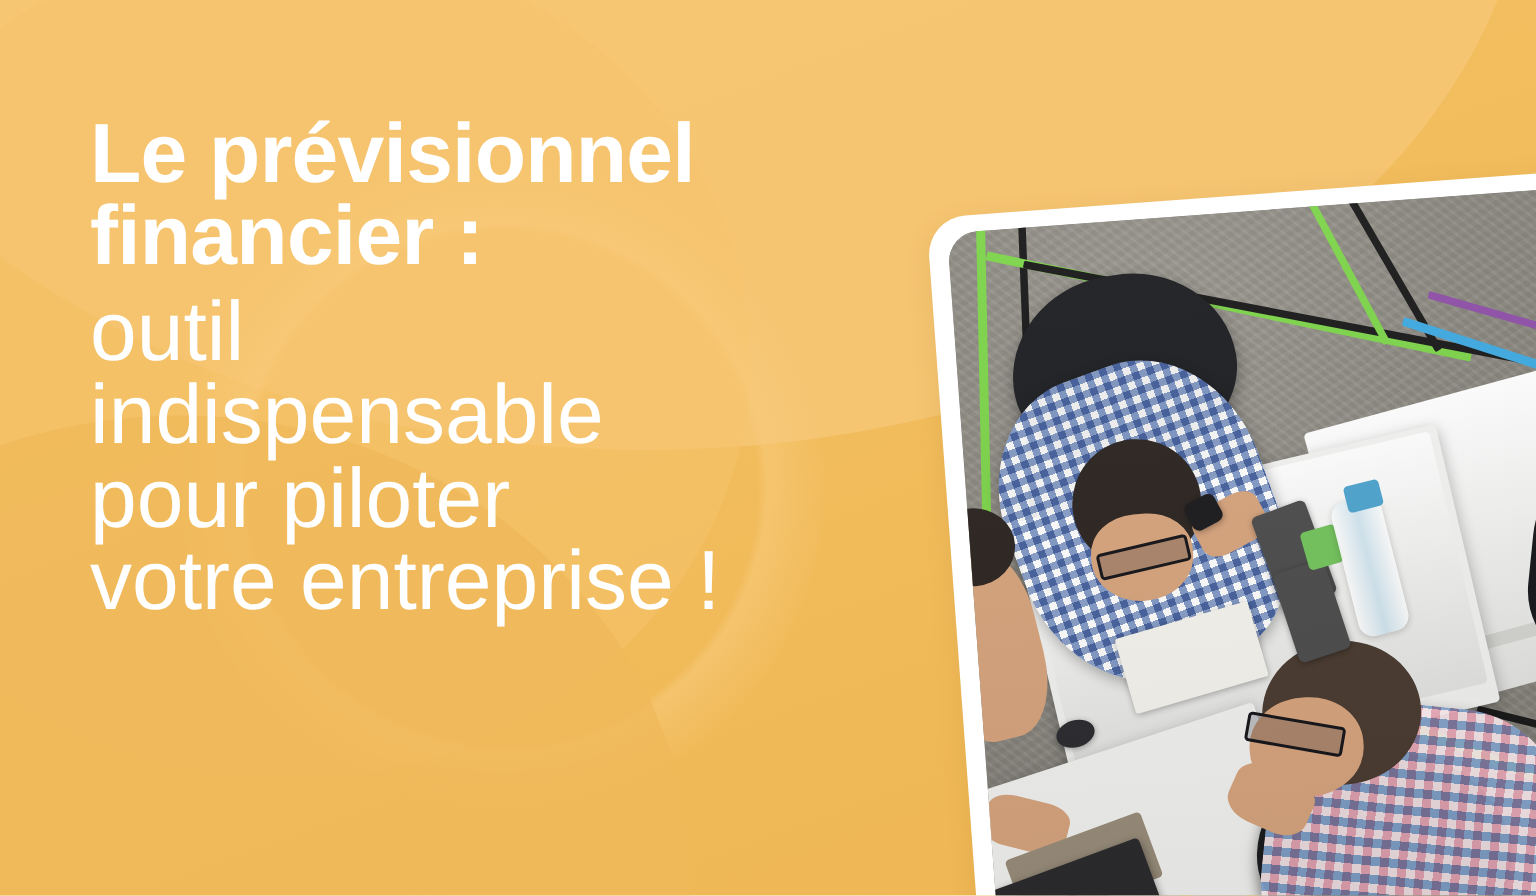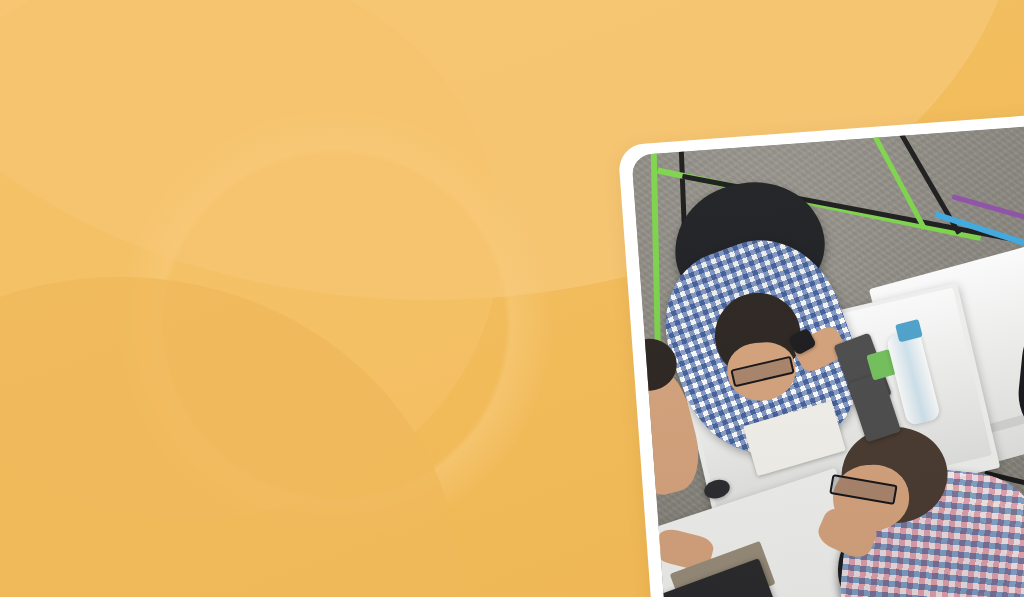--- a/index.html
+++ b/index.html
@@ -256,20 +256,28 @@
 <body>
 
 <div id="banner">
 
   <div class="bg-base"></div>
   <div class="blob-top"></div>
   <div class="blob-mid"></div>
   <div class="blob-ring"></div>
   <div class="blob-bottom-left"></div>
 
+  <div class="headline">
+    <div class="line bold">Le prévisionnel</div>
+    <div class="line bold">financier :</div>
+    <div class="line light gap">outil</div>
+    <div class="line light">indispensable</div>
+    <div class="line light">pour piloter</div>
+    <div class="line light">votre entreprise !</div>
+  </div>
 
   <div class="photo-wrap">
     <div class="photo-frame">
       <div class="photo">
 
         <div class="floor"></div>
         <div class="floor-grain"></div>
 
         <div class="tape" style="left:20px; top:-10px; width:6px; height:240px; background:#7dd44a; transform:rotate(3deg);"></div>
         <div class="tape" style="left:48px; top:-10px; width:5px; height:250px; background:#1a1a1a; transform:rotate(2deg);"></div>

